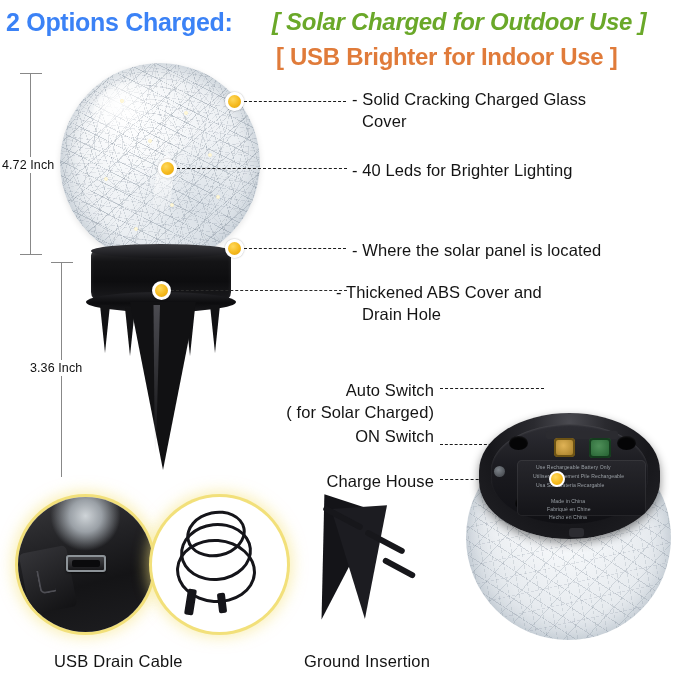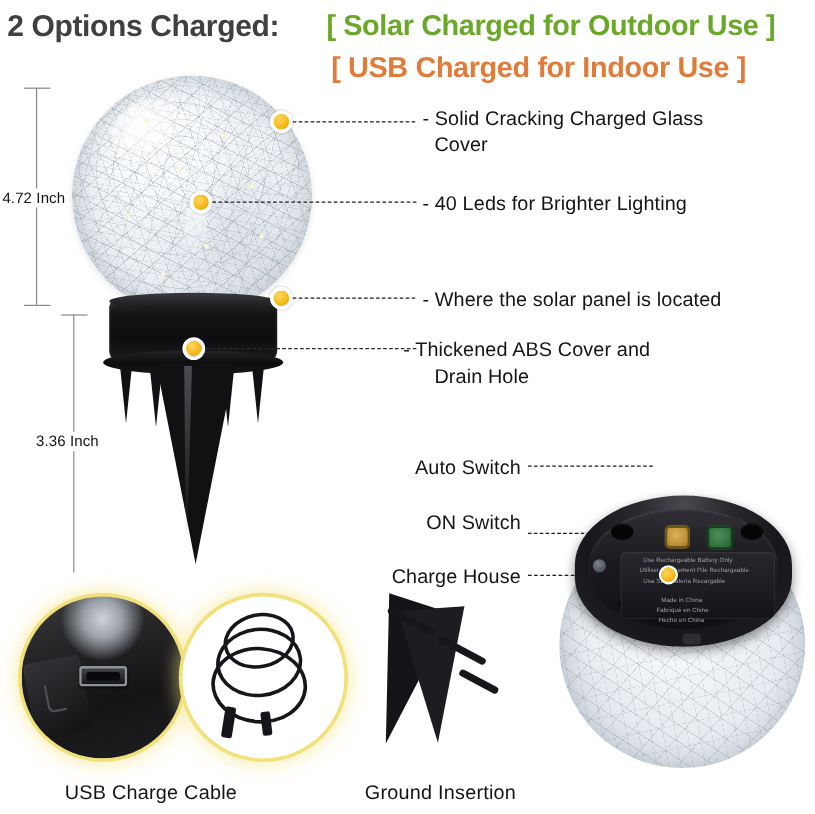--- a/index.html
+++ b/index.html
@@ -12,20 +12,21 @@
 
   
   #header{left:0;top:0;width:679px;height:78px;}
   #hdr-title{
     left:6px;top:8px;font-size:25px;font-weight:bold;letter-spacing:-0.3px;
     white-space:nowrap;
   }
   #hdr-solar{
     left:272px;top:8px;font-size:24px;font-weight:bold;letter-spacing:-0.3px;
     white-space:nowrap;
+    font-style:italic;
   }
   #hdr-usb{
     left:276px;top:43px;font-size:24px;font-weight:bold;letter-spacing:-0.3px;
     white-space:nowrap;
   }
 
   
   .dimline{background:#888;width:1px;}
   .dimcap{background:#888;height:1px;}
   .dimlabel{
@@ -245,23 +246,23 @@
     background:linear-gradient(180deg,#27272c,#141418);
     box-shadow:inset 0 0 0 1px rgba(255,255,255,.07);
   }
   #br-tab{position:absolute;left:78px;top:104px;width:15px;height:9px;border-radius:3px;
     background:#2c2c31;}
 </style>
 </head>
 <body>
 
 <div class="abs" id="header">
-  <div class="abs" id="hdr-title" style="color:#404040">2 Options Charged:</div>
+  <div class="abs" id="hdr-title" style="color:#3b82f6">2 Options Charged:</div>
   <div class="abs" id="hdr-solar" style="color:#6aa829">[ Solar Charged for Outdoor Use ]</div>
-  <div class="abs" id="hdr-usb" style="color:#e07b3a">[ USB Charged for Indoor Use ]</div>
+  <div class="abs" id="hdr-usb" style="color:#e07b3a">[ USB Brighter for Indoor Use ]</div>
 </div>
 
 <div class="abs">
   <div class="abs dimcap" style="left:20px;top:73px;width:22px;"></div>
   <div class="abs dimline" style="left:30px;top:73px;height:181px;"></div>
   <div class="abs dimcap" style="left:20px;top:254px;width:22px;"></div>
   <div class="abs dimlabel" style="left:0px;top:157px;">4.72 Inch</div>
 </div>
 
 <div class="abs">
@@ -315,20 +316,21 @@
 
 <div class="abs dot" style="left:152px;top:281px;"></div>
 <div class="abs leader thin" style="left:171px;top:290px;width:176px;"></div>
 <div class="abs ann dash-prefix" style="left:336px;top:281px;">
   <span>Thickened ABS Cover and</span><br>
   <span style="display:inline-block;margin-left:26px">Drain Hole</span>
 </div>
 
 <div class="abs ann ann-r" style="left:186px;top:379px;width:248px;">
   <span>Auto Switch</span><br>
+  <span>( for Solar Charged)</span>
 </div>
 <div class="abs leader" style="left:440px;top:388px;width:104px;"></div>
 
 <div class="abs ann ann-r" style="left:186px;top:425px;width:248px;">
   <span>ON Switch</span><br>
 </div>
 <div class="abs leader" style="left:440px;top:444px;width:81px;"></div>
 
 <div class="abs ann ann-r" style="left:186px;top:470px;width:248px;">
   <span>Charge House</span>
@@ -367,21 +369,21 @@
 </div>
 
 <div class="abs photocircle" id="circ-cable">
   <div class="cbl" style="left:34px;top:14px;width:54px;height:40px;transform:rotate(-12deg);"></div>
   <div class="cbl" style="left:28px;top:26px;width:66px;height:52px;transform:rotate(-6deg);"></div>
   <div class="cbl" style="left:24px;top:42px;width:74px;height:58px;transform:rotate(4deg);"></div>
   <div class="abs" style="left:34px;top:92px;width:9px;height:26px;background:#15151a;border-radius:2px;transform:rotate(9deg);"></div>
   <div class="abs" style="left:66px;top:96px;width:8px;height:20px;background:#15151a;border-radius:2px;transform:rotate(-7deg);"></div>
 </div>
 
-<div class="abs caption" style="left:54px;top:652px;">USB Charge Cable</div>
+<div class="abs caption" style="left:54px;top:652px;">USB Drain Cable</div>
 
 <div class="abs" id="gi-wrap">
   <div id="gi-body"></div>
   <div id="gi-body2"></div>
   <div class="gi-fin" style="left:16px;top:20px;width:44px;height:6px;transform:rotate(28deg);"></div>
   <div class="gi-fin" style="left:58px;top:44px;width:44px;height:6px;transform:rotate(28deg);"></div>
   <div class="gi-fin" style="left:76px;top:70px;width:36px;height:6px;transform:rotate(28deg);"></div>
 </div>
 <div class="abs caption" style="left:304px;top:652px;">Ground Insertion</div>
 

